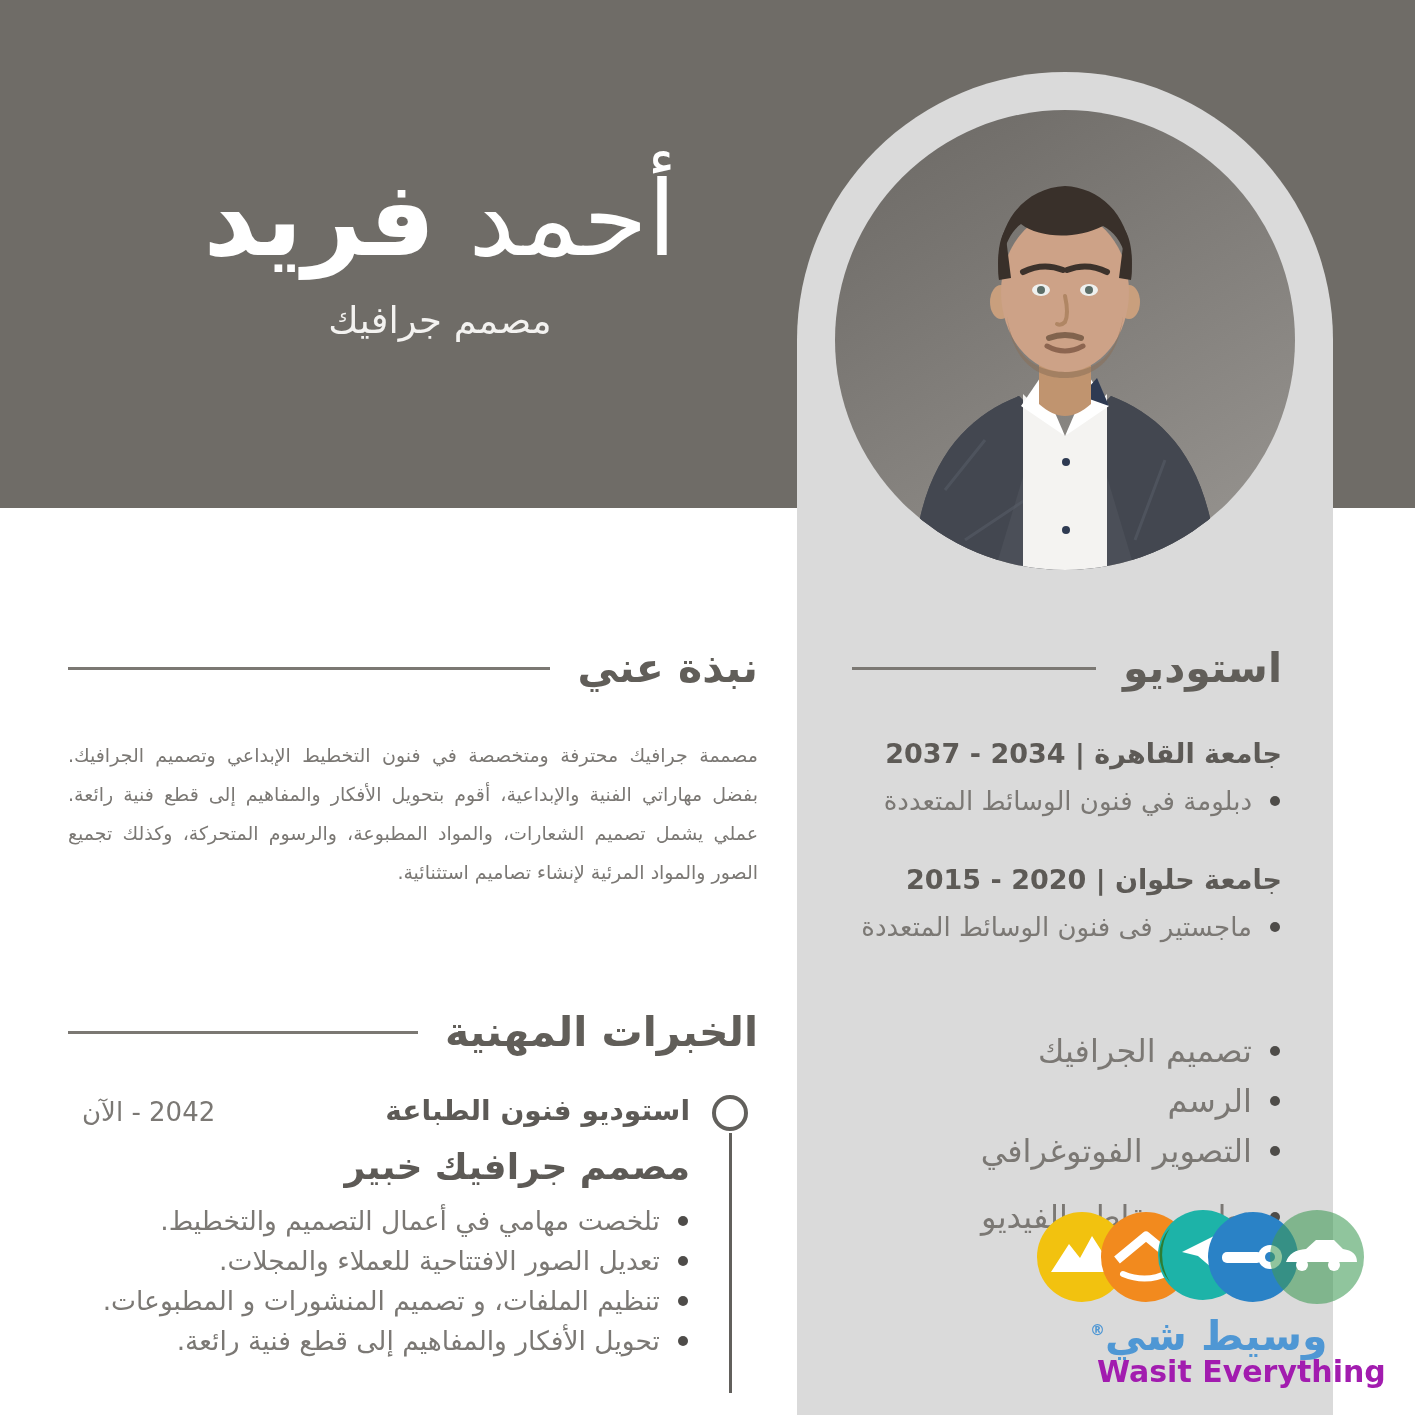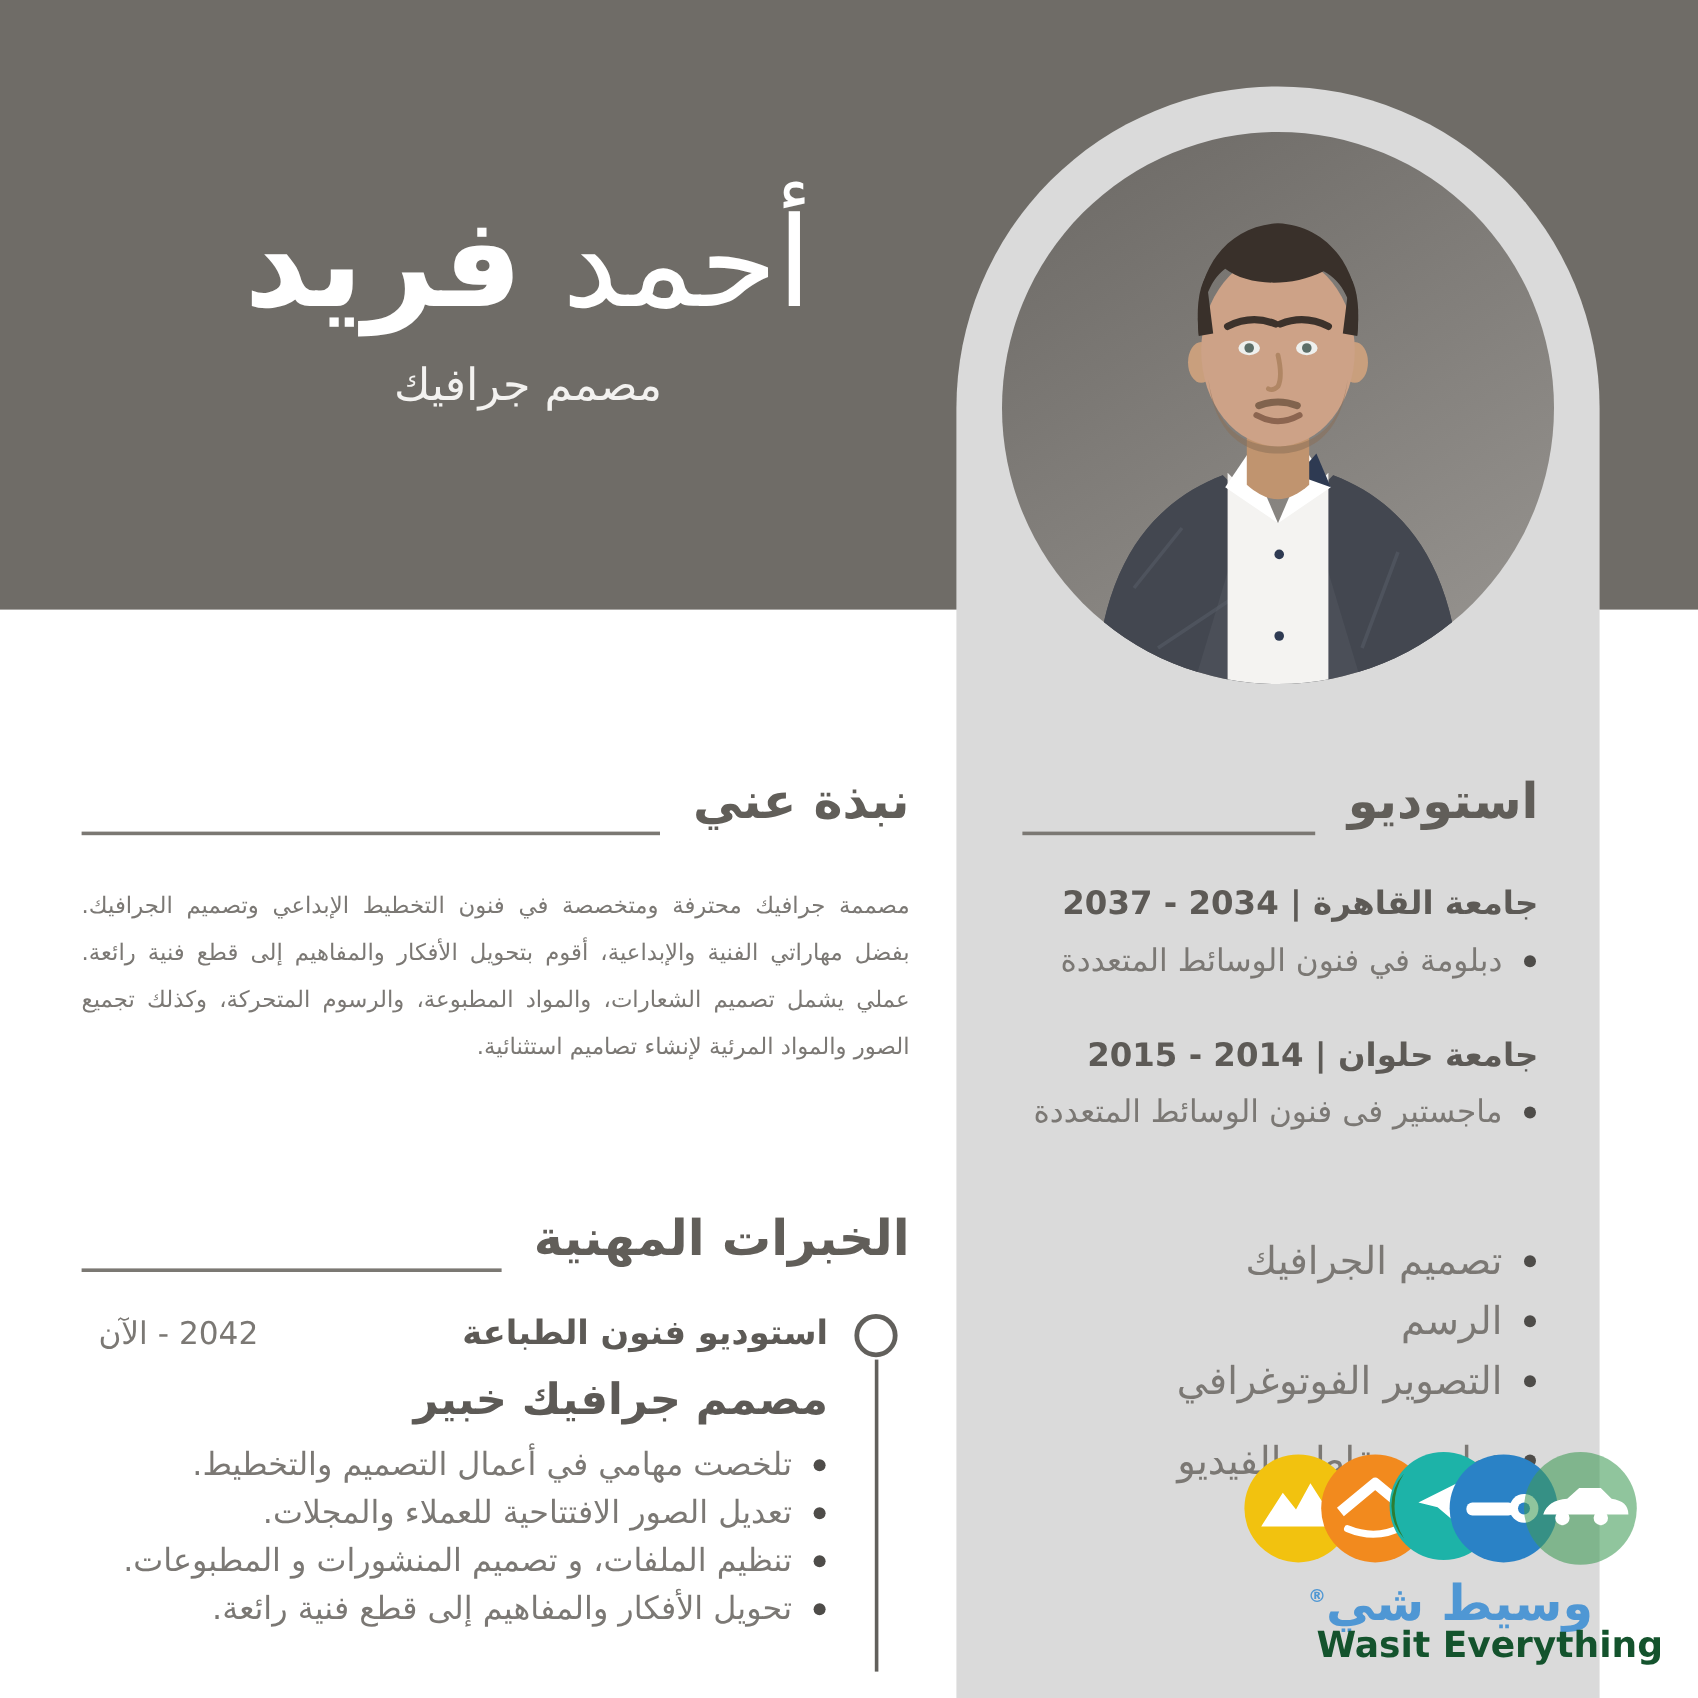--- a/index.html
+++ b/index.html
@@ -23,21 +23,21 @@
   .photo-circle svg{display:block;}
   
   .name-block{position:absolute;left:80px;top:158px;width:720px;text-align:center;z-index:2;}
   .name{
     margin:0;color:#ffffff;font-size:104px;line-height:1.18;font-weight:400;letter-spacing:0;
   }
   .name .heavy{font-weight:800;}
   .job-title{margin-top:18px;color:#f3f2f0;font-size:37px;font-weight:400;}
   
   .section{position:absolute;z-index:2;}
-  .section-head{display:flex;align-items:flex-end;gap:27px;}
+  .section-head{display:flex;align-items:center;gap:27px;}
   .section-head h2{
     margin:0;font-size:41px;font-weight:800;color:#615e59;line-height:56px;white-space:nowrap;
   }
   .rule{flex:1;height:3px;background:#7b7873;}
   
   .about{left:68px;top:640px;width:690px;}
   .about p{
     margin:40px 0 0 0;font-size:19px;line-height:39px;color:#7b7874;
     text-align:justify;text-justify:inter-word;
   }
@@ -88,21 +88,21 @@
   .wm-c3{left:1158px;top:1210px;background:#1db3a8;}
   .wm-c4{left:1208px;top:1212px;background:#2a82c6;}
   .wm-c5{left:1270px;top:1210px;width:94px;height:94px;background:rgba(63,155,87,0.58);}
   .wm-brand-ar{
     position:absolute;left:1090px;top:1312px;z-index:1;
     font-size:41px;font-weight:800;color:#4f97d4;letter-spacing:6px;white-space:nowrap;
   }
   .wm-brand-ar .reg{font-size:15px;vertical-align:super;letter-spacing:0;}
   .wm-brand-en{
     position:absolute;left:1097px;top:1354px;z-index:1;direction:ltr;
-    font-size:30px;font-weight:700;color:#14532d;white-space:nowrap;
+    font-size:30px;font-weight:700;color:#a21caf;white-space:nowrap;
   }
 </style>
 </head>
 <body>
 
 <div class="page">
 
   <div class="header-band"></div>
 
   <div class="side-panel"></div>
@@ -192,21 +192,21 @@
   <div class="section education">
     <div class="section-head">
       <h2>استوديو</h2>
       <div class="rule"></div>
     </div>
     <div class="edu-entry">
       <div class="edu-title">جامعة القاهرة | 2034 - 2037</div>
       <div class="edu-degree">دبلومة في فنون الوسائط المتعددة</div>
     </div>
     <div class="edu-entry">
-      <div class="edu-title">جامعة حلوان | 2014 - 2015</div>
+      <div class="edu-title">جامعة حلوان | 2020 - 2015</div>
       <div class="edu-degree">ماجستير فى فنون الوسائط المتعددة</div>
     </div>
   </div>
 
   <div class="section skills">
     <ul class="skill-list">
       <li>تصميم الجرافيك</li>
       <li>الرسم</li>
       <li>التصوير الفوتوغرافي</li>
       <li class="pushed">تطوير مقاطع الفيديو</li>

